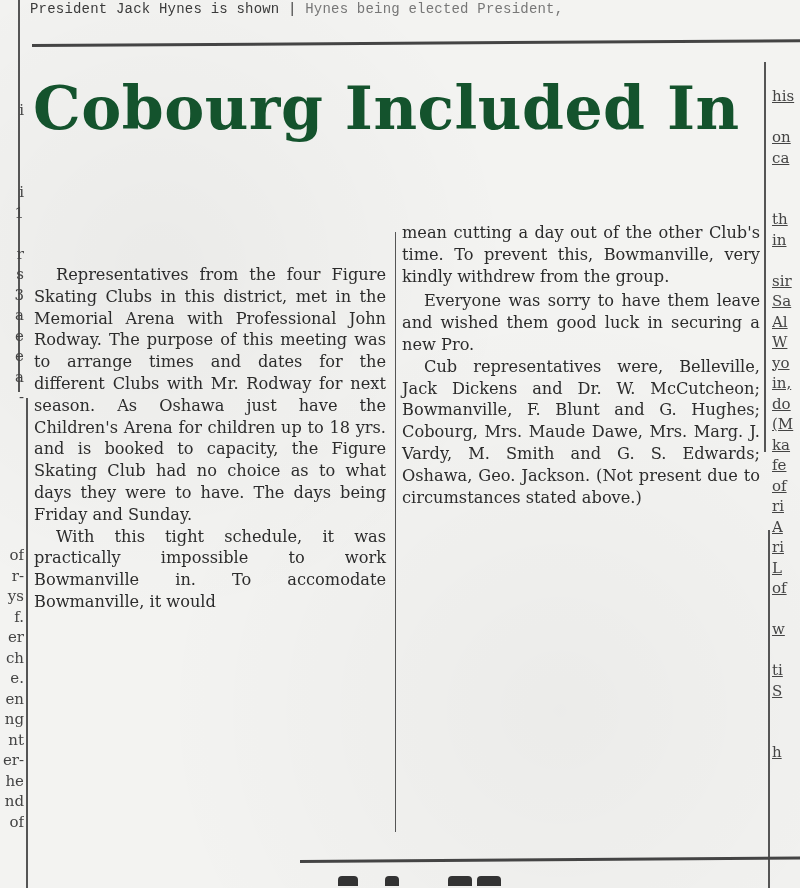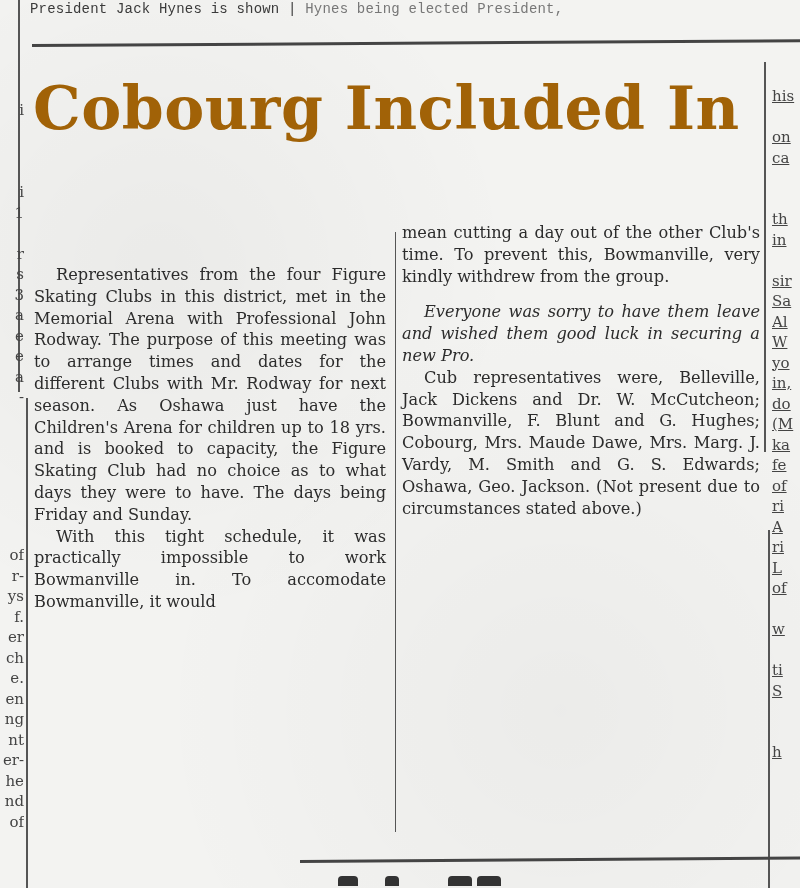--- a/index.html
+++ b/index.html
@@ -28,32 +28,32 @@
     background: #444; transform: rotate(-0.35deg); transform-origin: left;
   }
   .rule-bottom {
     position: absolute; left: 300px; top: 860px; width: 500px; height: 3px;
     background: #444; transform: rotate(-0.4deg); transform-origin: left;
   }
   .vline { position: absolute; width: 2px; background: #555; }
   .headline {
     position: absolute; left: 33px; top: 72px; width: 730px;
     font-family: "DejaVu Serif", serif; font-weight: bold;
-    font-size: 60px; line-height: 72px; color: #a16207;
+    font-size: 60px; line-height: 72px; color: #14532d;
     letter-spacing: 0.5px;
   }
   .headline .line2 { word-spacing: 18px; }
   .col {
     position: absolute; font-family: "DejaVu Serif", serif;
     font-size: 16.2px; line-height: 21.8px; color: #2c2c2c;
     text-align: justify;
   }
   .col p { margin: 0; text-indent: 22px; }
   .col p.no-indent { text-indent: 0; }
-  .col p.gap { margin-top: 14px; font-style: italic; }
+  .col p.gap { margin-top: 3px; }
   .col1 { left: 34px; top: 232px; width: 352px; margin-top: 32px; }
   .col2 { left: 402px; top: 222px; width: 358px; }
   .margin-left {
     position: absolute; left: 2px; width: 22px;
     font-family: "DejaVu Serif", serif; font-size: 15px; line-height: 20.5px;
     color: #444; text-align: right; overflow: hidden;
   }
   .margin-right {
     position: absolute; left: 772px; width: 28px;
     font-family: "DejaVu Serif", serif; font-size: 15px; line-height: 20.5px;

